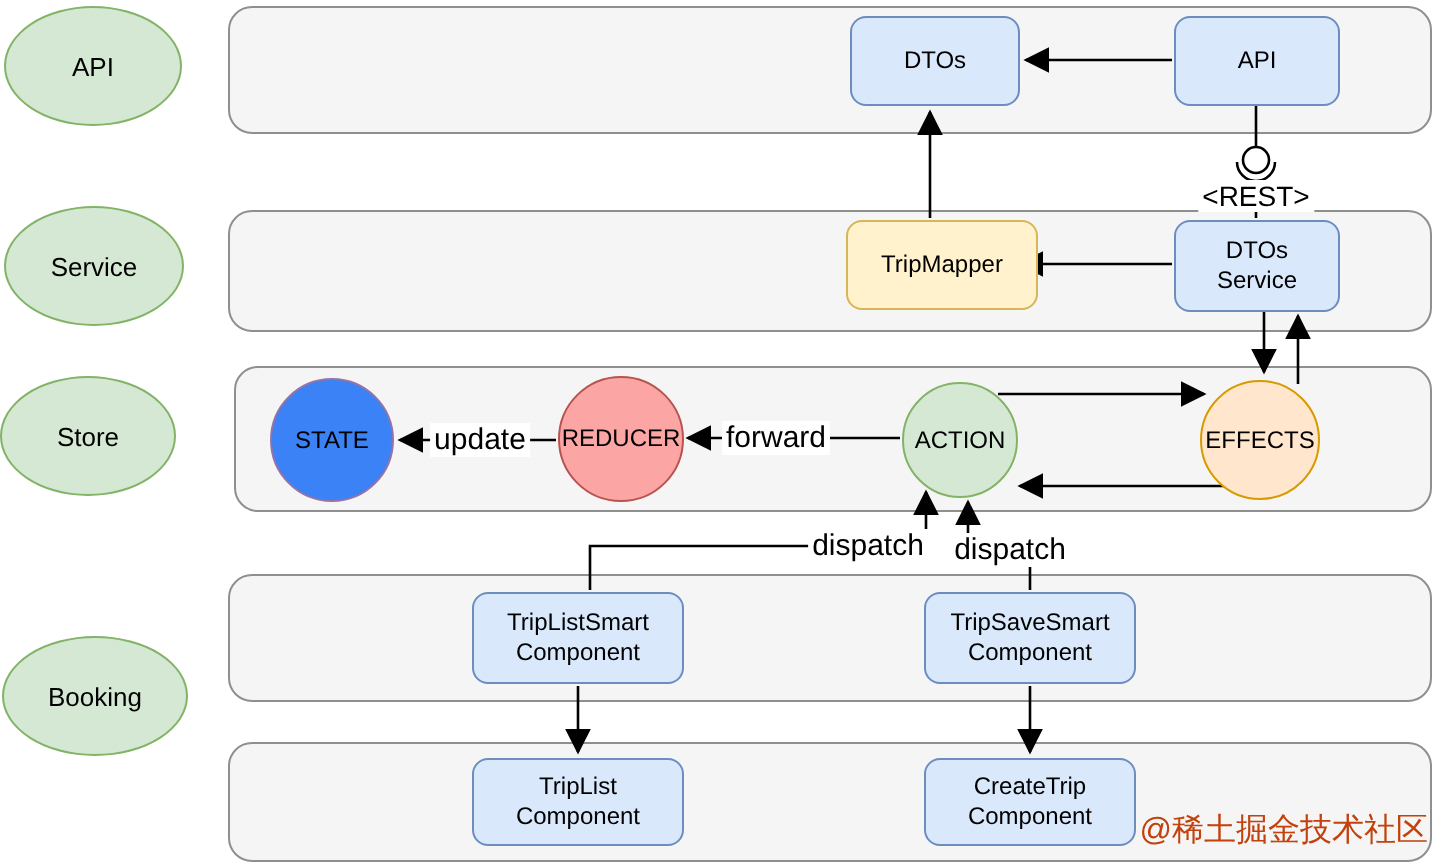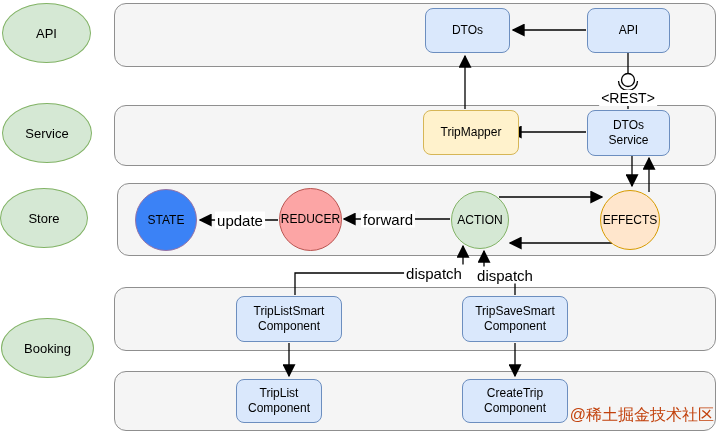--- a/index.html
+++ b/index.html
@@ -129,21 +129,21 @@
 
   <div class="node box blue" style="left:236px;top:296px;width:106px;height:46px;">
     <span>TripListSmart
 Component</span>
   </div>
   <div class="node box blue" style="left:462px;top:296px;width:106px;height:46px;">
     <span>TripSaveSmart
 Component</span>
   </div>
 
-  <div class="node box blue" style="left:236px;top:379px;width:86px;height:44px;">
+  <div class="node box blue" style="left:236px;top:379px;width:106px;height:44px;">
     <span>TripList
 Component</span>
   </div>
   <div class="node box blue" style="left:462px;top:379px;width:106px;height:44px;">
     <span>CreateTrip
 Component</span>
   </div>
 
   <span class="edge-label rest-label" style="left:628px;top:98px;">&lt;REST&gt;</span>
   <span class="edge-label" style="left:240px;top:220px;">update</span>

